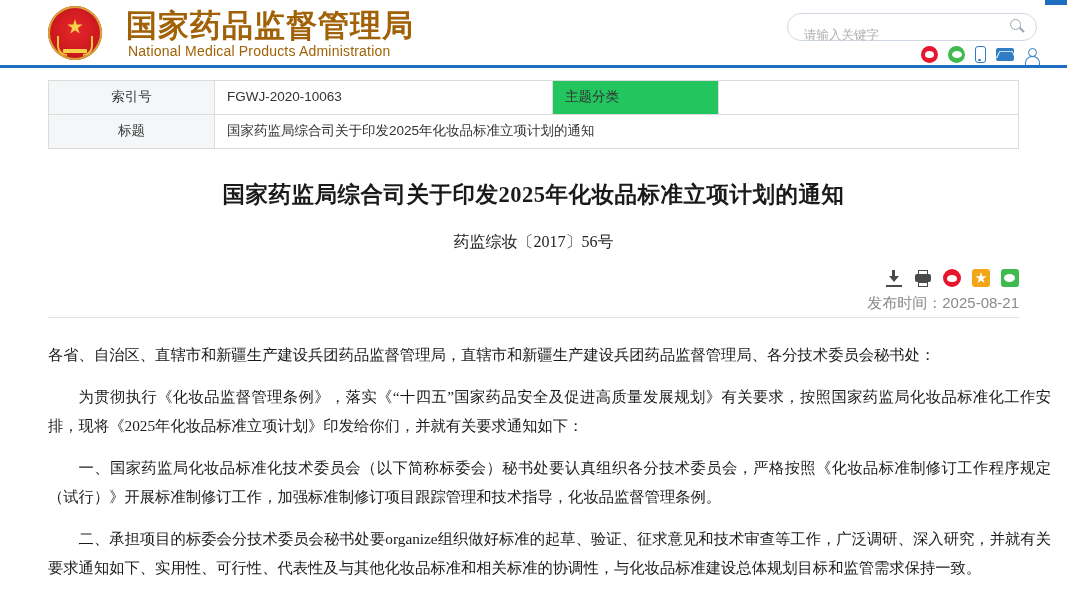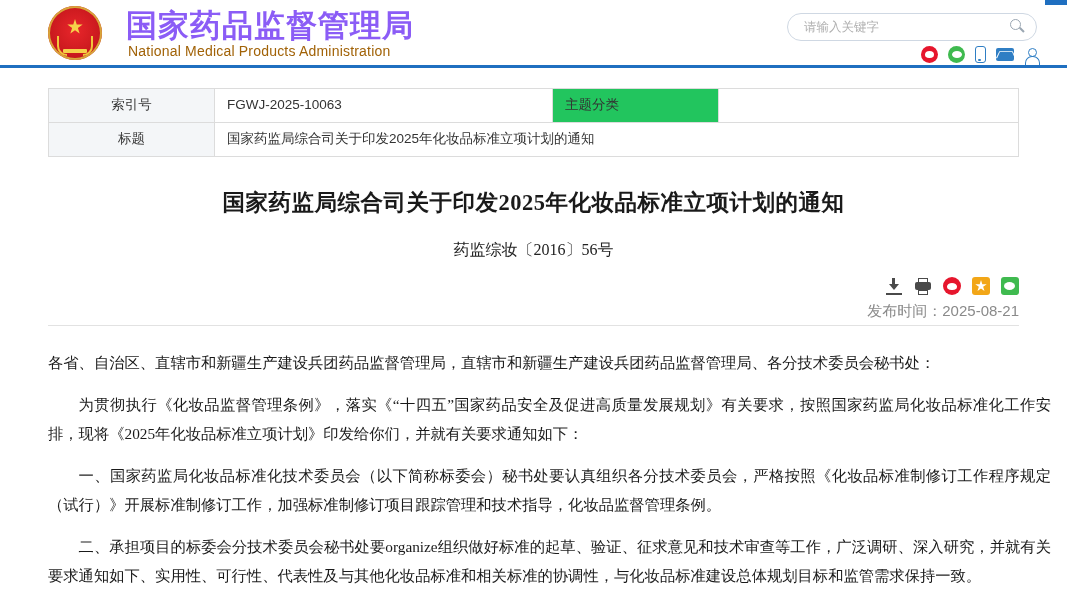--- a/index.html
+++ b/index.html
@@ -41,36 +41,36 @@
     border-bottom-left-radius: 10px;
   }
   .emblem .wheat-l { left: 9px; }
   .emblem .wheat-r { right: 9px; transform: scaleX(-1); }
   .emblem .bar {
     position: absolute; left: 15px; bottom: 7px;
     width: 24px; height: 4px; background: #f6d14a; border-radius: 1px;
   }
   .title-cn {
     position: absolute; left: 126px; top: 5px;
-    font-size: 31px; font-weight: bold; color: #8b5cf6;
+    font-size: 31px; font-weight: bold; color: #a16207;
     letter-spacing: 1px;
     font-family: "Liberation Serif", serif;
   }
   .title-en {
     position: absolute; left: 128px; top: 43px;
     font-size: 14px; color: #a16207; letter-spacing: .2px;
   }
   .search-box {
     position: absolute; right: 30px; top: 13px;
     width: 250px; height: 28px;
     border: 1px solid #cfd8e3; border-radius: 14px;
     background: #fff;
   }
   .search-box input {
-    position: absolute; left: 14px; top: 0;
+    position: absolute; left: 14px; top: 8px;
     width: 200px; height: 26px;
     border: none; outline: none; background: transparent;
     font-size: 12.5px; color: #333;
     font-family: "Liberation Sans", sans-serif;
   }
   .search-box input::placeholder { color: #b0b0b0; }
   .search-icon {
     position: absolute; right: 10px; top: 5px;
     width: 16px; height: 16px; cursor: pointer;
   }
@@ -126,21 +126,21 @@
     border: 1.8px solid #2f7ec4; border-bottom: none;
     border-radius: 7px 7px 0 0;
   }
   .top-accent {
     position: absolute; right: 0; top: 0; width: 22px; height: 5px; background: #1f6fc0;
   }
 
   
   .content { position: relative; padding: 0 48px; }
   .info-table {
-    margin-top: 20px;
+    margin-top: 12px;
     width: 971px;
     border-collapse: collapse;
     border: 1px solid #dcdcdc;
     font-size: 13.5px;
     color: #333;
   }
   .info-table td {
     border: 1px solid #dcdcdc;
     height: 34px;
     padding: 4px 12px;
@@ -282,33 +282,33 @@
       <span class="sico sico-user"></span>
     </div>
   </div>
 
   <div class="content">
 
     <table class="info-table">
       <tbody>
           <tr>
         <td class="lab">索引号</td>
-        <td class="val-a">FGWJ-2025-10063</td>
+        <td class="val-a">FGWJ-2020-10063</td>
         <td class="lab2">主题分类</td>
         <td class="val-b"></td>
       </tr>
       <tr>
         <td class="lab">标题</td>
         <td colspan="3">国家药监局综合司关于印发2025年化妆品标准立项计划的通知</td>
       </tr>
     </tbody>
       </table>
 
     <div class="doc-title">国家药监局综合司关于印发2025年化妆品标准立项计划的通知</div>
-    <div class="doc-number">药监综妆〔2016〕56号</div>
+    <div class="doc-number">药监综妆〔2017〕56号</div>
 
     <div class="tool-row">
       <div class="tools">
         <span class="tico tico-download">
             <span class="base"></span>
           </span>
         <span class="tico tico-print">
           <span class="top"></span>
           <span class="body"></span>
           <span class="out"></span>

